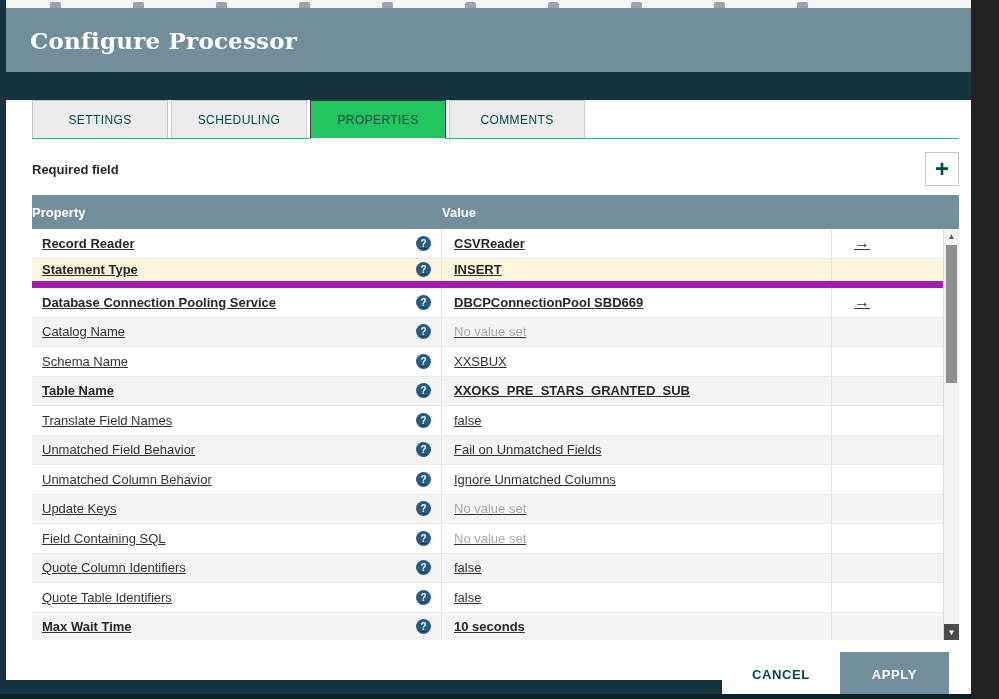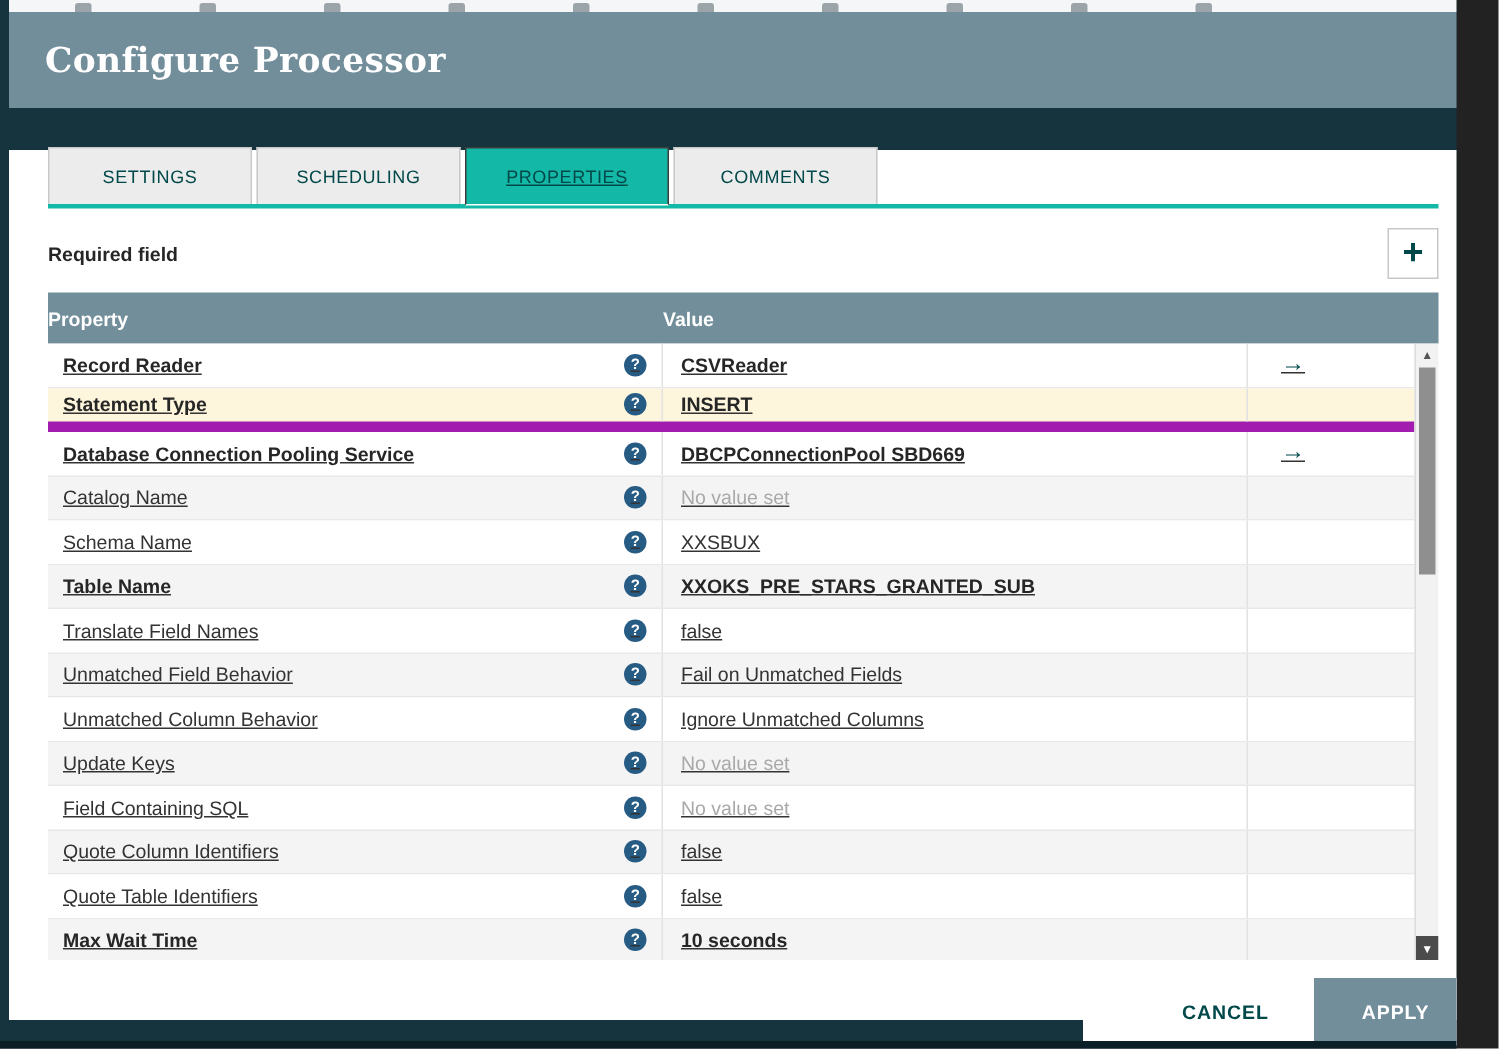--- a/index.html
+++ b/index.html
@@ -25,30 +25,30 @@
 
   .dialog-header { height:64px; background:var(--header,#728E9B); display:flex; align-items:center; }
   .dialog-title {
     font-family:"DejaVu Serif", serif; font-weight:bold; font-size:23px;
     color:#ffffff; padding-left:24px; letter-spacing:0.2px;
   }
 
   .dialog-body { height:580px; background:#ffffff; padding:0 26px; position:relative; }
 
   
-  .tabs { display:flex; margin-top:28px; border-bottom:3px solid #14b8a6; height:39px; align-items:flex-end; }
+  .tabs { display:flex; margin-top:28px; border-bottom:1px solid #14b8a6; height:39px; align-items:flex-end; }
   .tab {
     flex:none; width:136px; height:38px; margin-right:3px;
     background:#ececec; border:1px solid #c9c9c9; border-bottom:none;
     color:var(--accent,#004849); font-size:12px; letter-spacing:0.4px;
     display:flex; align-items:center; justify-content:center; cursor:pointer;
   }
   .tab.active {
-    background:#14b8a6; border:1px solid #3c3c3c; border-bottom:1px solid #ffffff;
-    height:39px; margin-bottom:-1px; font-weight:normal;text-decoration:underline;
+    background:#22c55e; border:1px solid #3c3c3c; border-bottom:1px solid #ffffff;
+    height:39px; margin-bottom:-1px; font-weight:normal;
   }
 
   
   .required-row { display:flex; justify-content:space-between; align-items:center; margin-top:13px; height:34px; }
   .required-label { font-size:13px; font-weight:bold; color:#262626; }
   .add-btn {
     width:34px; height:34px; background:#fff; border:1px solid #c7c7c7; cursor:pointer;
     color:var(--accent,#004849); font-size:24px; font-weight:bold; line-height:1;
     display:flex; align-items:center; justify-content:center; font-family:inherit;
   }
@@ -89,21 +89,21 @@
   .sb-up { height:15px; display:flex; align-items:center; justify-content:center; font-size:8px; color:#555; cursor:pointer; }
   .sb-thumb { position:absolute; top:16px; left:2px; right:2px; height:138px; background:#8f8f8f; cursor:grab; }
   .sb-down {
     position:absolute; bottom:0; left:0; right:0; height:16px; background:#4b4b4b;
     color:#fff; font-size:8px; display:flex; align-items:center; justify-content:center; cursor:pointer;
   }
 
   
   .button-panel {
     position:absolute; left:722px; top:652px; width:263px; height:45px;
-    background:#ffffff; display:flex; align-items:stretch; justify-content:flex-end;
+    background:#ffffff; display:flex; align-items:stretch; justify-content:flex-start;
   }
   .btn { border:none; cursor:pointer; font-family:inherit; font-size:13px; font-weight:bold; letter-spacing:0.6px; }
   .btn-cancel { background:#ffffff; color:var(--accent,#004849); padding:0 30px; }
   .btn-apply  { background:var(--header,#728E9B); color:#ffffff; padding:3px 32px; }
 
   .bottom-shade { position:absolute; left:0; right:0; bottom:0; height:5px; background:#0a2026; }
 </style>
 </head>
 <body>
 

